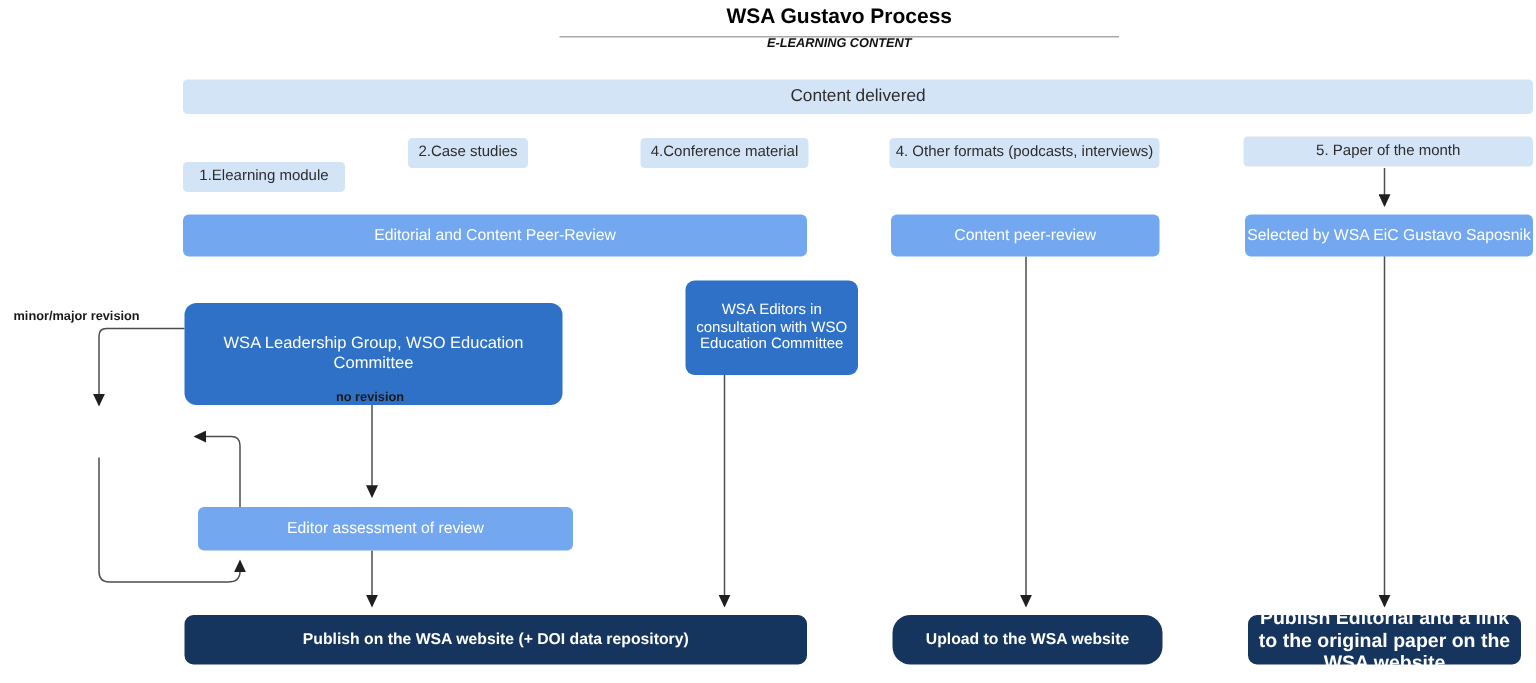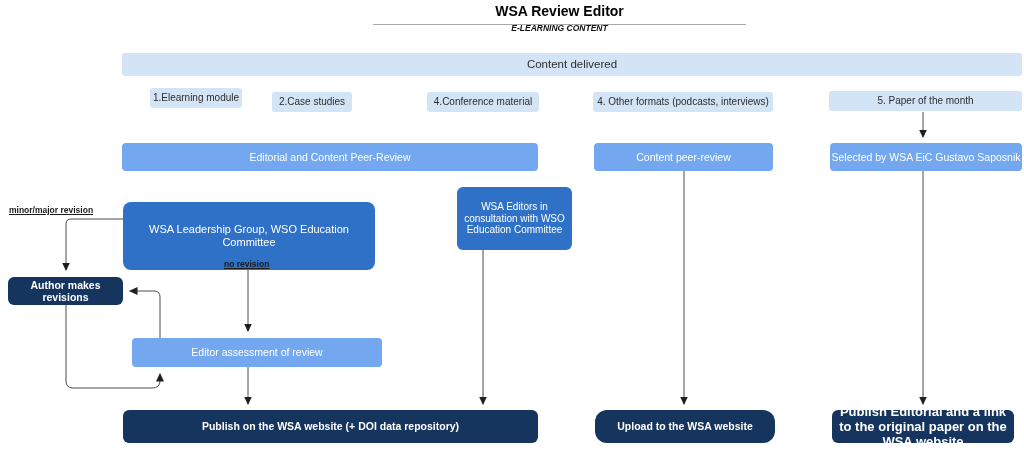--- a/index.html
+++ b/index.html
@@ -18,21 +18,20 @@
   .navy{background:var(--c-navy);color:#ffffff;border-radius:6px;font-weight:bold;}
   .banner{font-size:11.5px;}
   .src{font-size:10px;}
   .rev{font-size:10.5px;}
   .committee{font-size:11px;padding:0 8px;}
   .committee-sm{font-size:10px;padding:0 6px;margin-left:32px;}
   .out{font-size:10.5px;padding:0 10px;}
   .flow-label{
     position:absolute;font-size:8.5px;font-weight:bold;color:#1a1a1a;
     white-space:nowrap;
-    text-decoration:underline;
   }
   .title-wrap{
     position:absolute;left:373px;top:0;width:373px;text-align:center;
     border-bottom:1px solid #a9a9a9;padding:2px 0 4px 0;
   }
   .title{font-size:14px;font-weight:bold;color:#000;}
   .subtitle{
     position:absolute;left:373px;top:23px;width:373px;text-align:center;
     font-size:8.5px;font-weight:bold;font-style:italic;color:#111;
   }
@@ -57,41 +56,40 @@
       <path d="M483 250 L483 404" marker-end="url(#arr)"></path>
       <path d="M248 367 L248 404" marker-end="url(#arr)"></path>
       <path d="M248 248 L248 331" marker-end="url(#arr)"></path>
       <path d="M123 219 L71 219 Q66 219 66 224 L66 270" marker-end="url(#arr)"></path>
       <path d="M160 338 L160 297 Q160 291 154 291 L130 291" marker-end="url(#arr)"></path>
       <path d="M66 305 L66 381 Q66 388 73 388 L152 388 Q160 388 160 381 L160 374" marker-end="url(#arr)"></path>
     </g>
   </svg>
 
   <div class="title-wrap">
-    <span class="title">WSA Review Editor</span>
+    <span class="title">WSA Gustavo Process</span>
   </div>
   <div class="subtitle">E-LEARNING CONTENT</div>
 
   <div class="node pale banner" style="left:122px;top:53px;width:900px;height:23px;">Content delivered</div>
 
-  <div class="node pale src" style="left:122px;top:88px;width:92px;height:20px;margin-left:28px;">1.Elearning module</div>
+  <div class="node pale src" style="left:122px;top:108px;width:108px;height:20px;">1.Elearning module</div>
   <div class="node pale src" style="left:272px;top:92px;width:80px;height:20px;">2.Case studies</div>
   <div class="node pale src" style="left:427px;top:92px;width:112px;height:20px;">4.Conference material</div>
   <div class="node pale src" style="left:593px;top:92px;width:180px;height:20px;">4. Other formats (podcasts, interviews)</div>
   <div class="node pale src" style="left:829px;top:91px;width:193px;height:20px;">5. Paper of the month</div>
 
   <div class="node light rev" style="left:122px;top:143px;width:416px;height:28px;">Editorial and Content Peer-Review</div>
   <div class="node light rev" style="left:594px;top:143px;width:179px;height:28px;">Content peer-review</div>
   <div class="node light rev" style="left:830px;top:143px;width:192px;height:28px;">Selected by WSA EiC Gustavo Saposnik</div>
 
   <div class="node medium committee" style="left:123px;top:202px;width:252px;height:68px;">WSA Leadership Group, WSO Education Committee</div>
   <div class="node medium committee-sm" style="left:425px;top:187px;width:115px;height:63px;border-radius:6px;">WSA Editors in consultation with WSO Education Committee</div>
 
   <div class="flow-label" style="left:9px;top:205px;">minor/major revision</div>
   <div class="flow-label" style="left:224px;top:259px;">no revision</div>
-  <div class="node navy" style="left:8px;top:277px;width:115px;height:28px;font-size:10.5px;">Author makes revisions</div>
   <div class="node light rev" style="left:132px;top:338px;width:250px;height:29px;">Editor assessment of review</div>
 
   <div class="node navy out" style="left:123px;top:410px;width:415px;height:33px;">Publish on the WSA website (+ DOI data repository)</div>
   <div class="node navy out" style="left:595px;top:410px;width:180px;height:33px;border-radius:12px;">Upload to the WSA website</div>
   <div class="node navy out" style="left:832px;top:410px;width:182px;height:33px;font-size:13px;padding:0 6px;">Publish Editorial and a link to the original paper on the WSA website</div>
 
 </div>
 
 </body></html>

